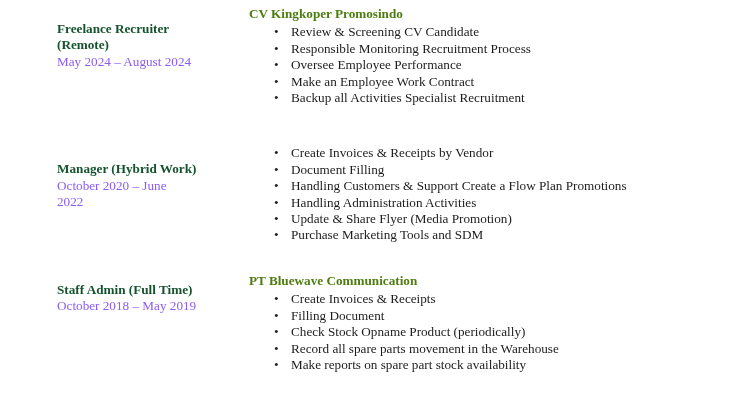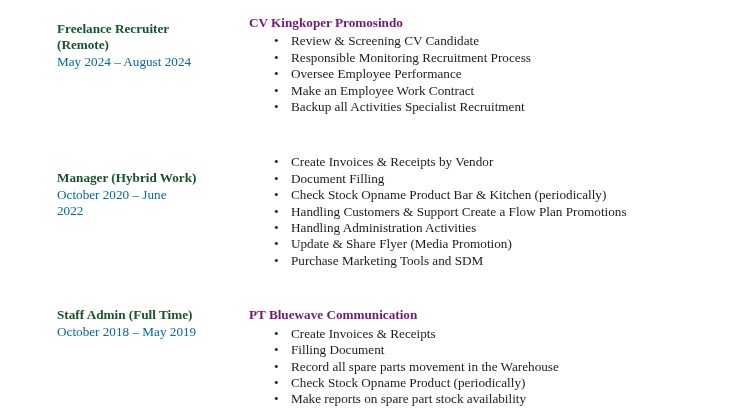--- a/index.html
+++ b/index.html
@@ -30,26 +30,25 @@
 
   .left-col { width: 152px; }
   .entry-1 .left-col { margin-top: 15px; }
   .entry-2 .left-col { margin-top: 18px; }
   .entry-3 .left-col { margin-top: 9px; }
 
   .role-line {
     font-weight: bold;
     color: #14532d;
   }
-  .period-line { color: #0369a1; }
+  .period-line { color: #8b5cf6; }
 
   .company-name {
     font-weight: bold;
-    color: #701a75;
-    margin-top: 9px;
+    color: #4d7c0f;
   }
   ul.duties {
     list-style: none;
     margin: 2px 0 0 0;
     padding: 0;
   }
   ul.duties li {
     position: relative;
     padding-left: 42px;
     line-height: 16.4px;
@@ -88,39 +87,38 @@
   <div class="entry entry-2">
     <div class="left-col">
       <div class="role-line">Manager (Hybrid Work)</div>
       <div class="period-line">October 2020 – June</div>
       <div class="period-line">2022</div>
     </div>
     <div class="right-col">
       <ul class="duties">
         <li>Create Invoices &amp; Receipts by Vendor</li>
         <li>Document Filling</li>
-        <li>Check Stock Opname Product Bar &amp; Kitchen (periodically)</li>
         <li>Handling Customers &amp; Support Create a Flow Plan Promotions</li>
         <li>Handling Administration Activities</li>
         <li>Update &amp; Share Flyer (Media Promotion)</li>
         <li>Purchase Marketing Tools and SDM</li>
       </ul>
     </div>
   </div>
 
   <div class="entry entry-3">
     <div class="left-col">
       <div class="role-line">Staff Admin (Full Time)</div>
       <div class="period-line">October 2018 – May 2019</div>
     </div>
     <div class="right-col">
       <div class="company-name">PT Bluewave Communication</div>
       <ul class="duties">
         <li>Create Invoices &amp; Receipts</li>
         <li>Filling Document</li>
+        <li>Check Stock Opname Product (periodically)</li>
         <li>Record all spare parts movement in the Warehouse</li>
-        <li>Check Stock Opname Product (periodically)</li>
         <li>Make reports on spare part stock availability</li>
       </ul>
     </div>
   </div>
 
 </div>
 
 </body></html>

